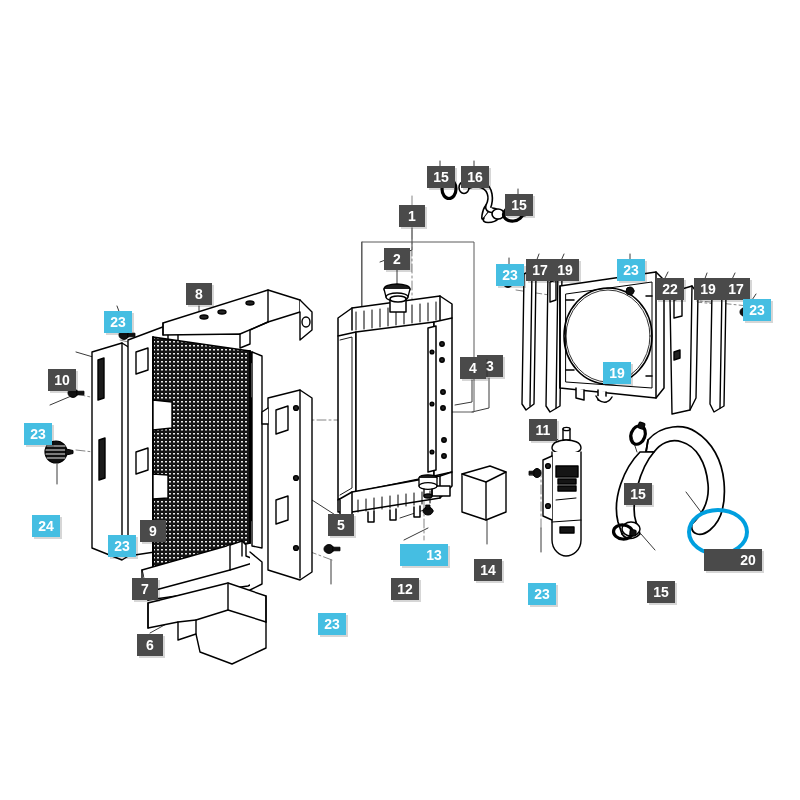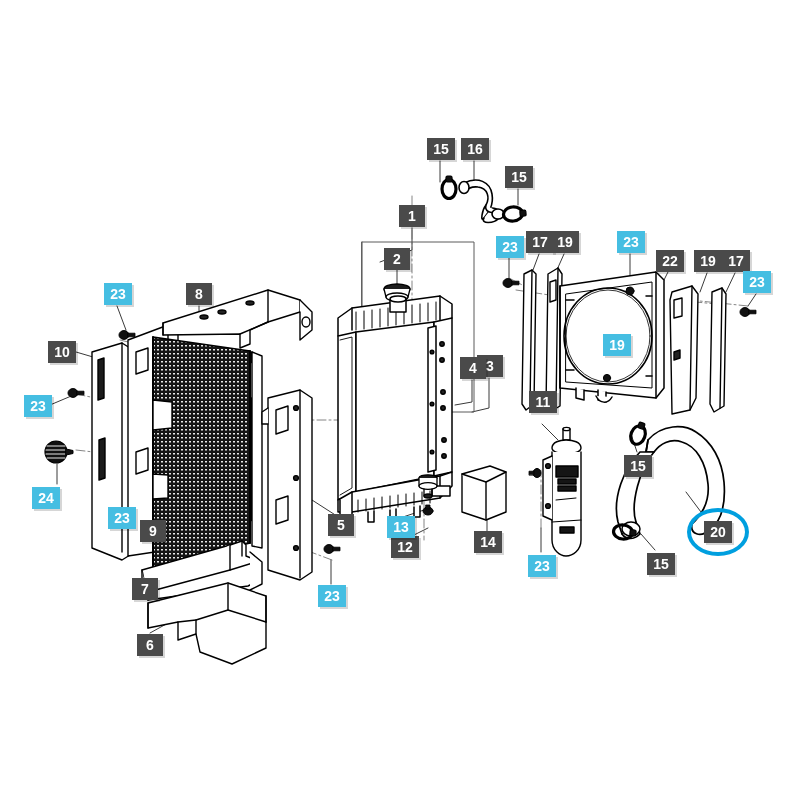--- a/index.html
+++ b/index.html
@@ -36,21 +36,21 @@
     font-family: "Liberation Sans", sans-serif;
     color: #ffffff;
     letter-spacing: 0px;
     line-height: 1;
     box-shadow: 2px 2px 0 rgba(0,0,0,0.16);
     user-select: none;
     z-index: 5;
   }
   .callout.dark  { background: #4a4a4a; }
   .callout.cyan  { background: #45bee2; }
-  .callout.wide  { width: 28px; }
+  .callout.wide  { width: 28px; margin-top: 28px; }
 
   
   .hl-ring {
     position: absolute;
     border: 4px solid #009fdf;
     border-radius: 50%;
     z-index: 4;
     box-sizing: border-box;
   }
 </style>
@@ -456,31 +456,31 @@
       <div class="callout dark" style="left: 384px; top: 248px;">2</div>
       <div class="callout dark" style="left: 477px; top: 355px;">3</div>
       <div class="callout dark" style="left: 460px; top: 357px;">4</div>
       <div class="callout dark" style="left: 328px; top: 514px;">5</div>
       <div class="callout dark" style="left: 137px; top: 634px;">6</div>
       <div class="callout dark" style="left: 132px; top: 578px;">7</div>
       <div class="callout dark" style="left: 186px; top: 283px;">8</div>
       <div class="callout dark" style="left: 140px; top: 520px;">9</div>
       <div class="callout dark wide" style="left: 48px; top: 341px; text-align: center;">10</div>
       <div class="callout dark wide" style="left: 529px; top: 391px;">11</div>
-      <div class="callout dark wide" style="left: 391px; top: 536px;">12</div>
-      <div class="callout cyan wide" style="left: 387px; top: 516px;">13</div>
+      <div class="callout dark wide" style="left: 391px; top: 550px;">12</div>
+      <div class="callout cyan wide" style="left: 400px; top: 516px; padding-left: 20px;">13</div>
       <div class="callout dark wide" style="left: 474px; top: 531px;">14</div>
       <div class="callout dark wide" style="left: 427px; top: 138px;">15</div>
       <div class="callout dark wide" style="left: 461px; top: 138px;">16</div>
       <div class="callout dark wide" style="left: 505px; top: 166px;">15</div>
       <div class="callout dark wide" style="left: 526px; top: 231px;">17</div>
       <div class="callout dark wide" style="left: 551px; top: 231px;">19</div>
       <div class="callout dark wide" style="left: 694px; top: 250px;">19</div>
       <div class="callout dark wide" style="left: 722px; top: 250px;">17</div>
-      <div class="callout dark wide" style="left: 704px; top: 521px;">20</div>
+      <div class="callout dark wide" style="left: 704px; top: 521px; padding-left: 30px;">20</div>
       <div class="callout dark wide" style="left: 624px; top: 455px;">15</div>
       <div class="callout dark wide" style="left: 647px; top: 553px;">15</div>
       <div class="callout cyan wide" style="left: 603px; top: 334px;">19</div>
       <div class="callout dark wide" style="left: 656px; top: 250px; text-align: center;">22</div>
       <div class="callout cyan wide" style="left: 104px; top: 283px;">23</div>
       <div class="callout cyan wide" style="left: 24px; top: 395px;">23</div>
       <div class="callout cyan wide" style="left: 108px; top: 507px;">23</div>
       <div class="callout cyan wide" style="left: 318px; top: 585px;">23</div>
       <div class="callout cyan wide" style="left: 496px; top: 236px;">23</div>
       <div class="callout cyan wide" style="left: 617px; top: 231px;">23</div>

